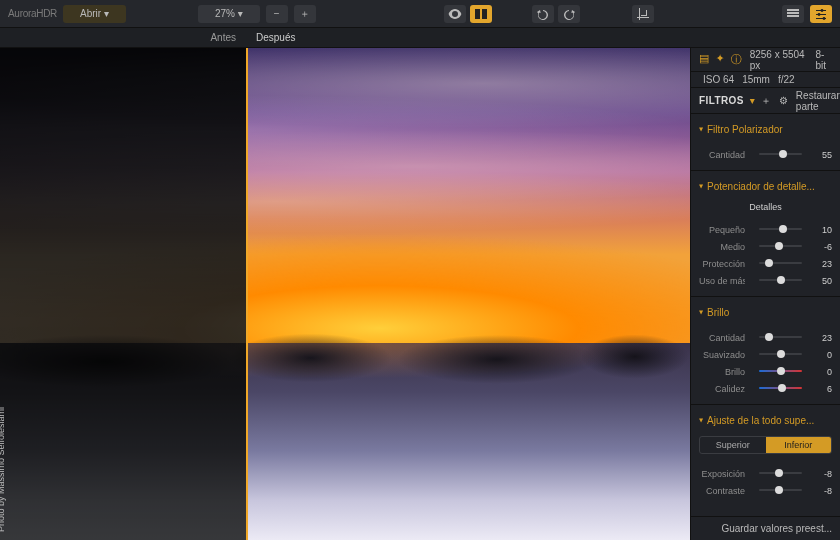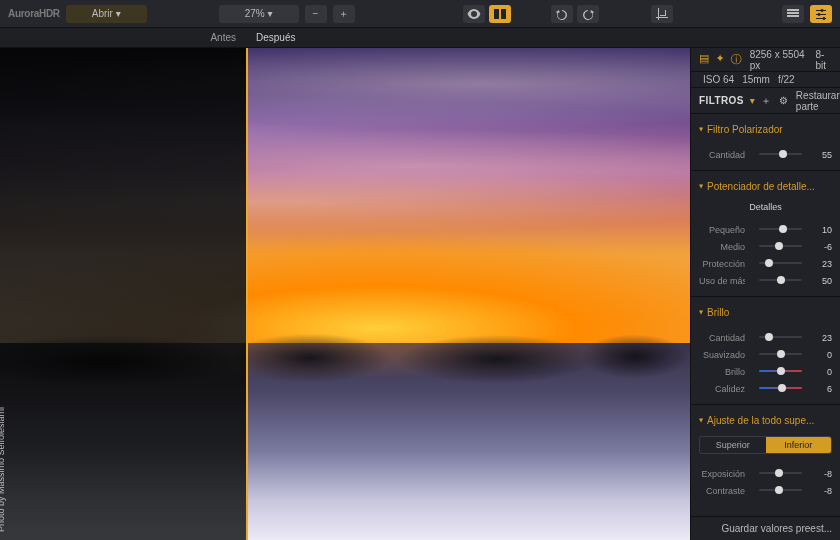--- a/index.html
+++ b/index.html
@@ -1,20 +1,20 @@
 <!DOCTYPE html>
 <html><head>
 <meta charset="utf-8">
 <style>
   *{box-sizing:border-box;margin:0;padding:0;font-family:-apple-system,Helvetica,Arial,sans-serif;font-size:10px;color:#b9b9b9;user-select:none}
   body{width:840px;height:540px;overflow:hidden;background:#1a1c20;display:flex;flex-direction:column}
   
   .topbar{height:28px;background:#25272c;display:flex;align-items:center;padding:0 8px;gap:6px;border-bottom:1px solid #111}
-  .logo{color:#7a7a7a;font-weight:700;letter-spacing:-.3px}
-  .btn{background:#34363b;border-radius:3px;height:18px;display:flex;align-items:center;justify-content:center;padding:0 26px;color:#c9c9c9;cursor:pointer}
+  .logo{color:#7a7a7a;font-weight:400;letter-spacing:-.3px}
+  .btn{background:#34363b;border-radius:3px;height:18px;display:flex;align-items:center;justify-content:center;padding:0 17px;color:#c9c9c9;cursor:pointer}
   .btn.accent{background:#3d3620;color:#e3a62d}
   .btn.ico{width:22px;padding:0}
   .btn.ico.on{background:#e3a62d;color:#222}
   .sq{width:22px;height:18px;display:flex;align-items:center;justify-content:center;background:#34363b;border-radius:3px;cursor:pointer}
   .spacer{flex:1}
   .group{display:flex;gap:4px;align-items:center}
   svg{display:block}
   
   .subbar{height:20px;background:#1e2024;display:flex;align-items:center;border-bottom:1px solid #111}
   .subbar .half{flex:0 0 246px;text-align:right;padding-right:10px;color:#999}

